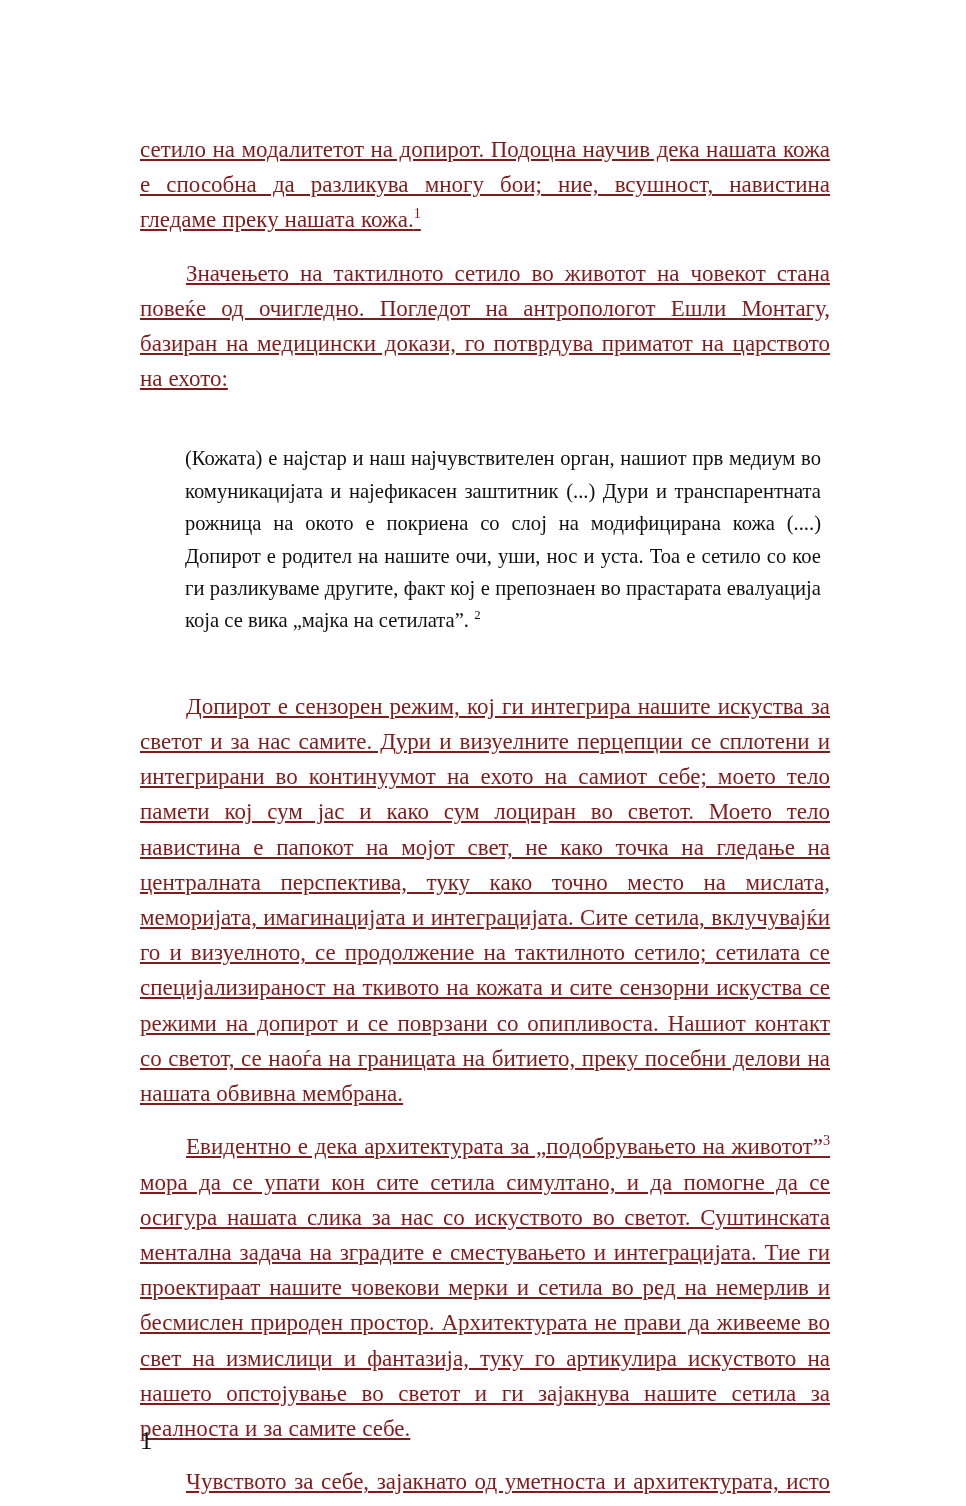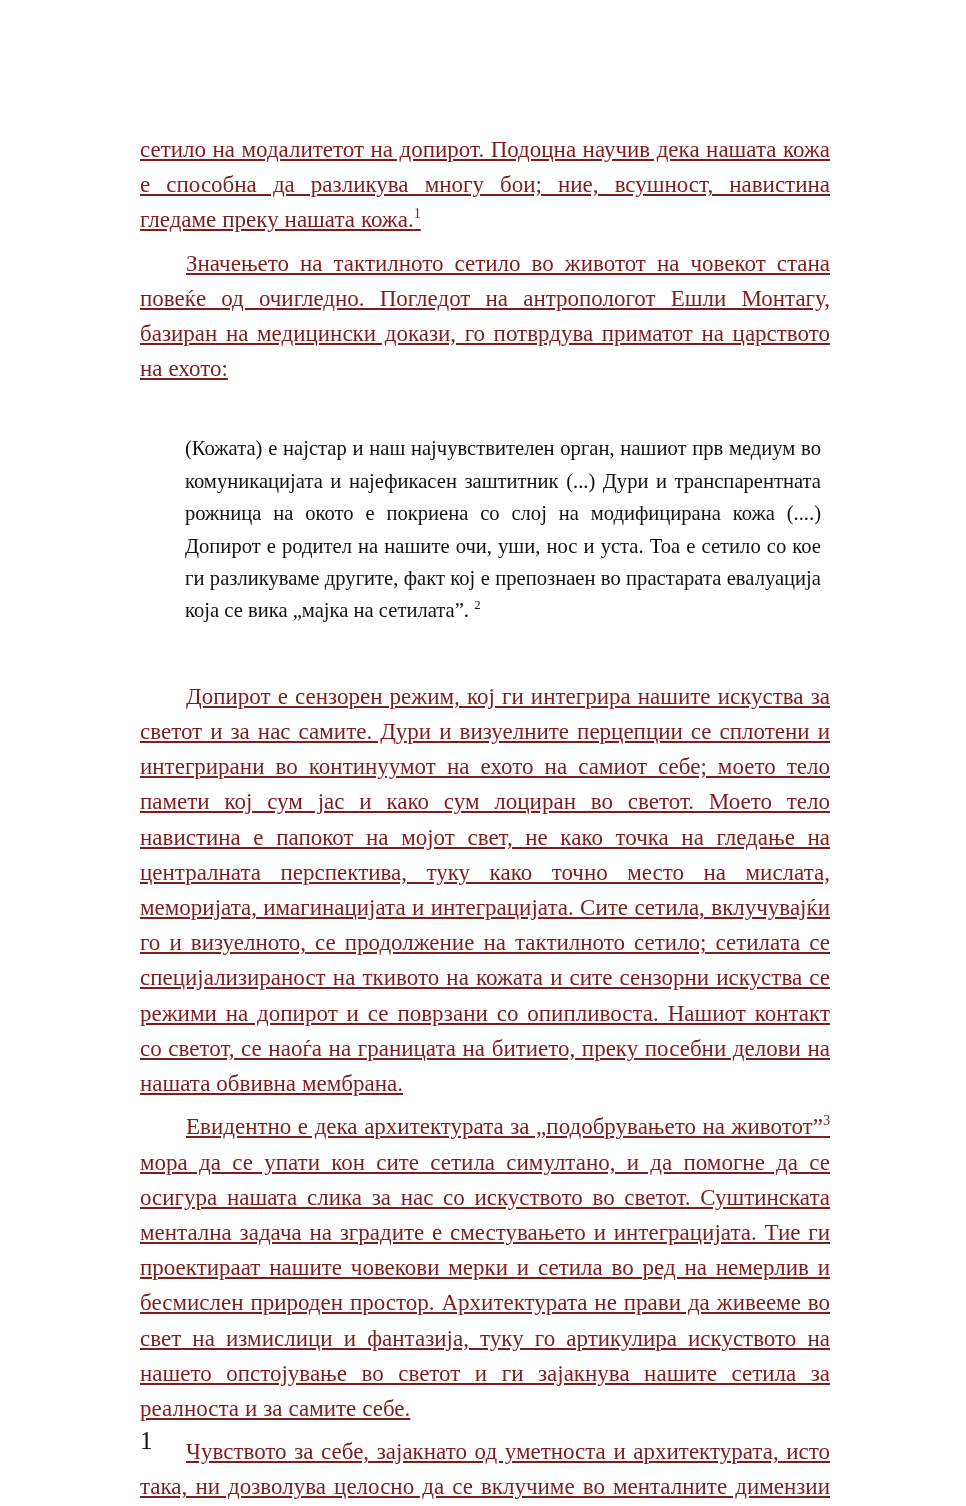--- a/index.html
+++ b/index.html
@@ -32,21 +32,21 @@
     color: #7f1d1d;
     -webkit-hyphens: none;
     hyphens: none;
     word-spacing: 0.2px;
     text-decoration: underline;
   }
   p.body-par.no-indent {
     text-indent: 0;
   }
   p.body-par + p.body-par {
-    margin-top: 8px;
+    margin-top: 18px;
   }
   .blockquote {
     margin: 8px;
     padding: 0;
     width: 636px;
     margin-left: 45px;
   }
   .blockquote p {
     margin: 0;
     font-size: 20.6px;

